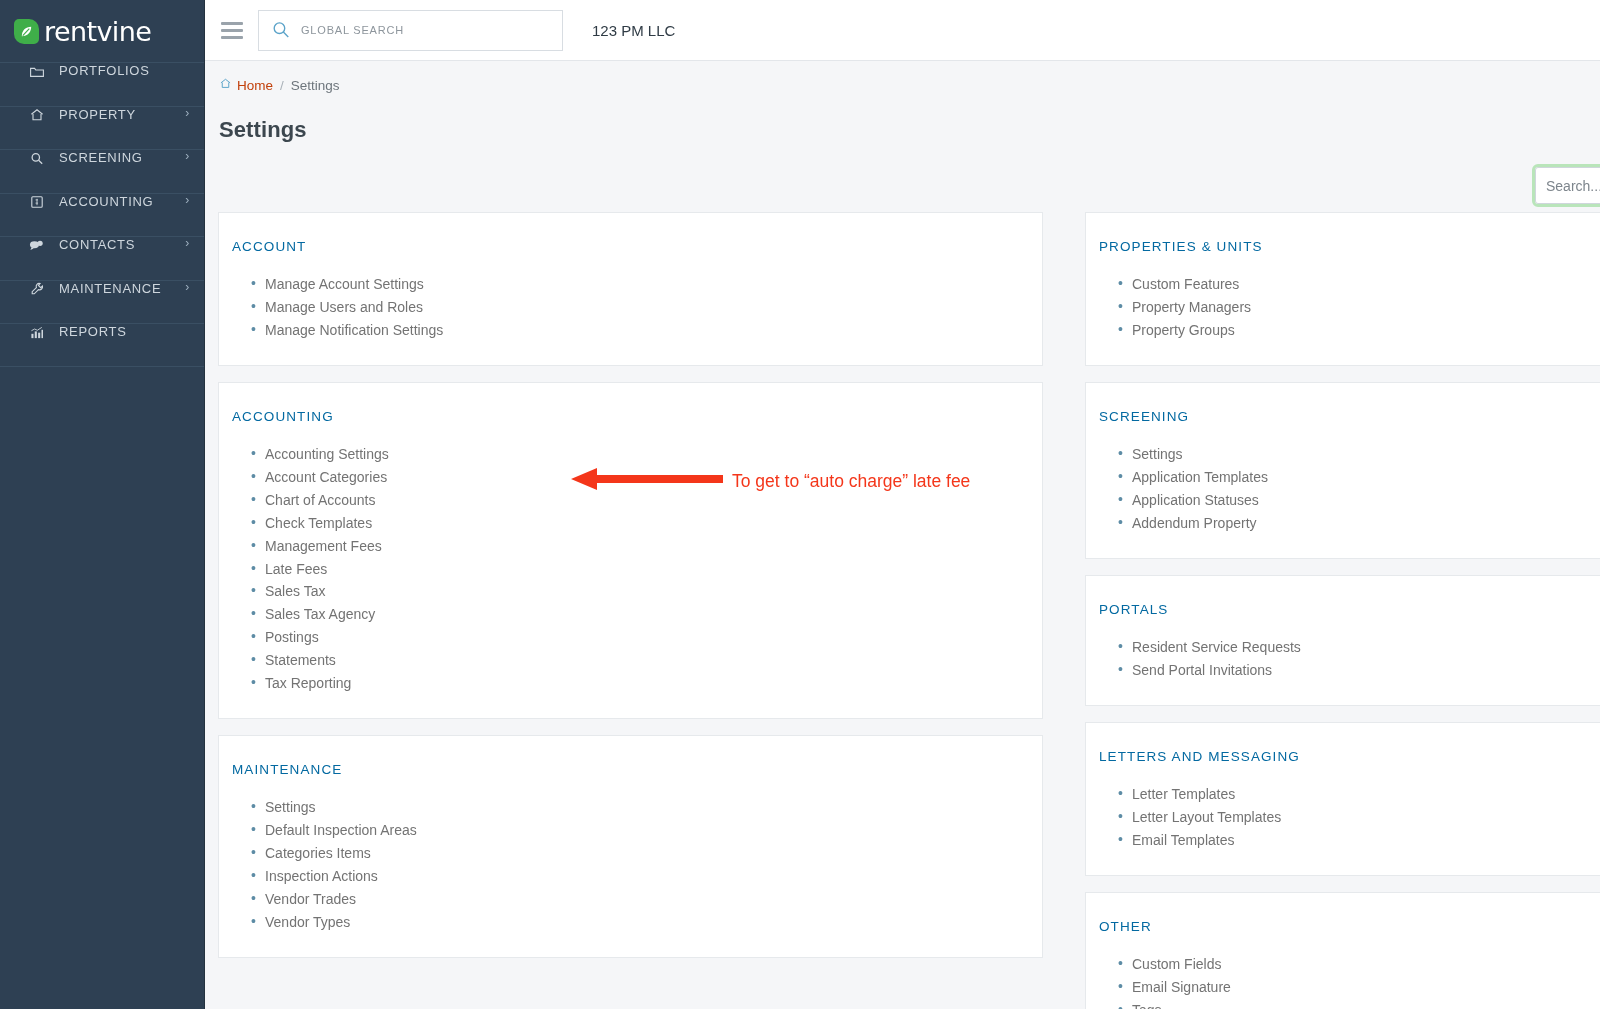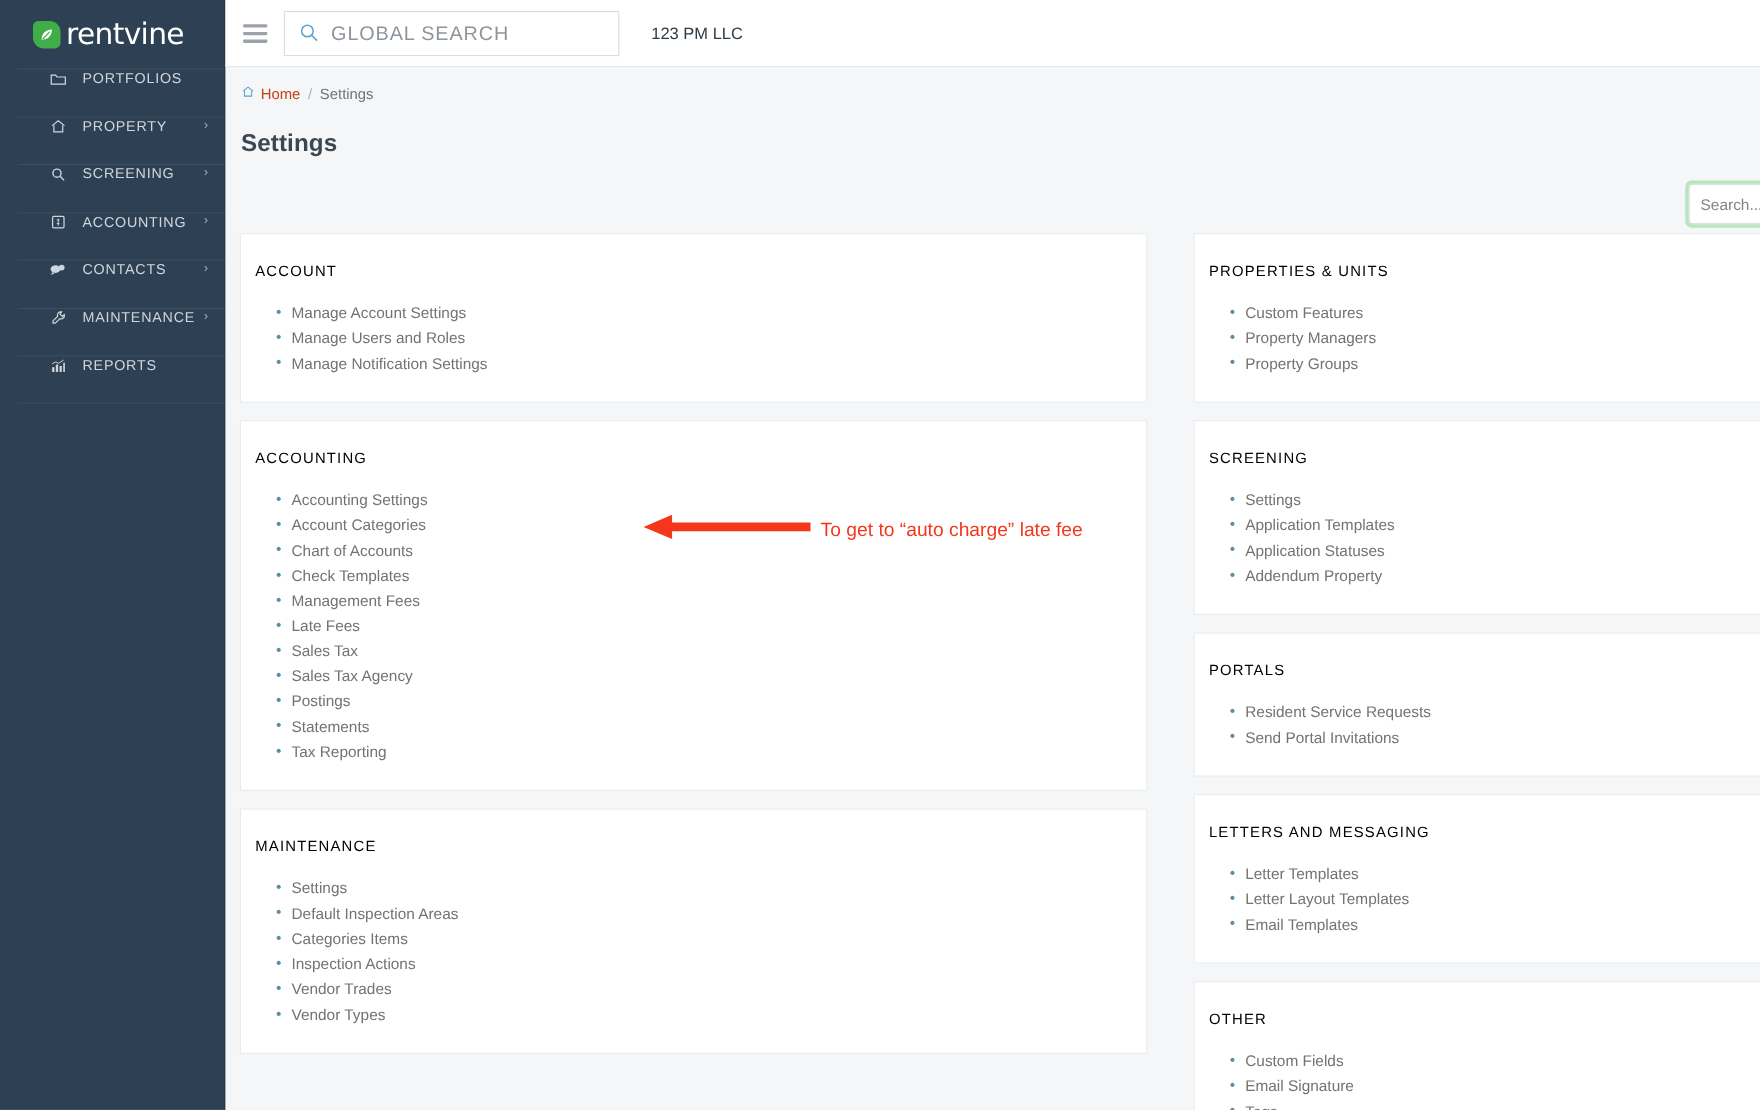--- a/index.html
+++ b/index.html
@@ -14,21 +14,20 @@
 
   
   .sidebar {
     width: 205px;
     min-width: 205px;
     background: #2e4053;
     height: 1009px;
     display: flex;
     flex-direction: column;
     border-right: 1px solid #24323f;
-    padding-left: 16px;
   }
   .logo-wrap {
     height: 62px;
     display: flex;
     align-items: center;
     padding-left: 14px;
     gap: 5px;
   }
   .logo-mark {
     width: 25px; height: 25px;
@@ -105,21 +104,21 @@
     border: 1px solid #d8dde2;
     background: #fff;
     display: flex;
     align-items: center;
     padding: 0 12px;
     gap: 10px;
   }
   .gsearch .mag { flex:none; display:flex; }
   .gsearch input {
     border: none; outline: none;
-    font-size: 18px;
+    font-size: 11px;
     letter-spacing: 0.8px;
     color: #0f766e;
     width: 100%;
     background: transparent;
     font-family: "Liberation Sans", sans-serif;
   }
   .gsearch input::placeholder { color: #8d959c; letter-spacing:0.8px; }
   .company {
     font-size: 15px;
     color: #2f3b45;
@@ -193,21 +192,21 @@
   .col-left { width: 825px; flex: none; }
   .col-right { width: 520px; flex: none; }
 
   .card {
     background: #ffffff;
     border: 1px solid #e6e9ec;
     padding: 26px 0 26px 0;
   }
   .card-title {
     font-size: 13.5px;
-    color: #000000;
+    color: #0369a1;
     letter-spacing: 1.1px;
     padding: 0 0 0 13px;
   }
   .card ul {
     list-style: none;
     padding: 22px 0 0 46px;
     margin: 0;
   }
   .card li {
     position: relative;
@@ -228,21 +227,21 @@
   .card li a {
     color: #737373;
     text-decoration: none;
     cursor: pointer;
   }
   .col-right .card ul { padding-left: 46px; }
 
   
   .annot {
     position: absolute;
-    left: 380px;
+    left: 366px;
     top: 404px;
     display: flex;
     align-items: center;
     pointer-events: none;
   }
   .annot .arrow { display:block; }
   .annot .annot-text {
     color: #f4361a;
     font-size: 17.5px;
     white-space: nowrap;

